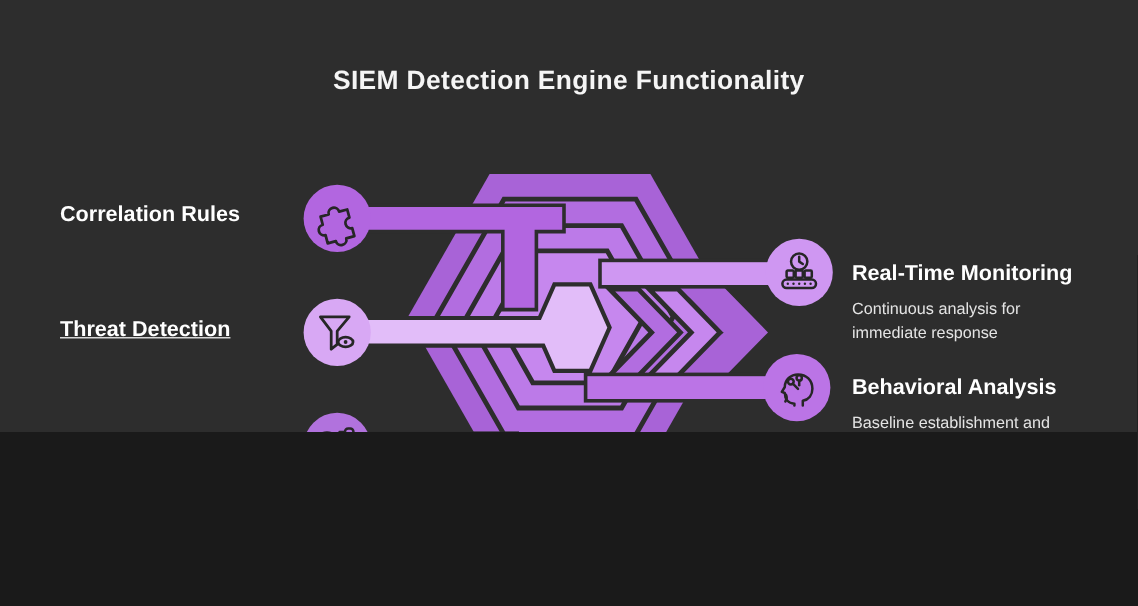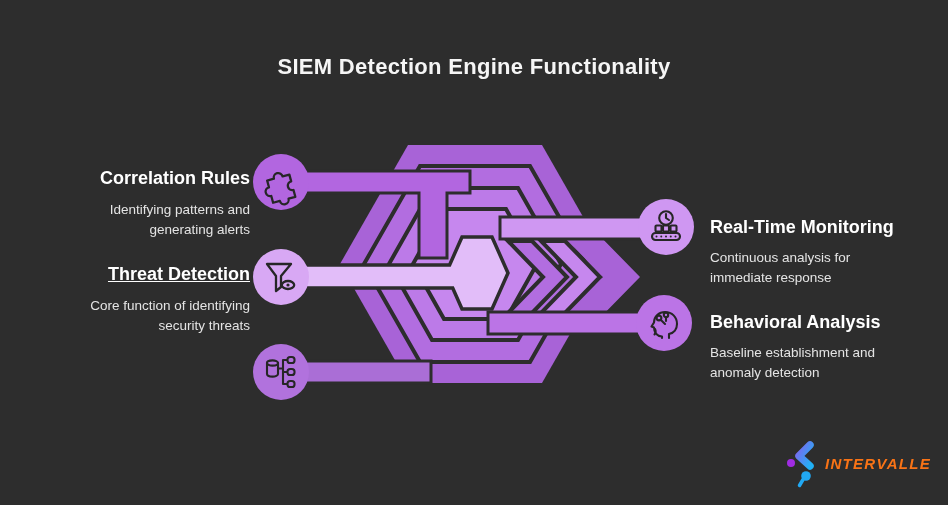--- a/index.html
+++ b/index.html
@@ -1,34 +1,34 @@
 <!DOCTYPE html>
 <html><head>
 <meta charset="utf-8">
 <style>
   html,body { margin:0; padding:0; background:#1a1a1a; }
   .stage {
-    position:relative; width:948px; height:505px;
+    position:relative; width:948px; height:360px;
     background:#2d2d2d; overflow:hidden;
     font-family:"Liberation Sans", sans-serif;
   }
   .main-title {
     position:absolute; top:54px; left:0; width:100%;
     text-align:center; font-size:22px; font-weight:bold;
     color:#f5f5f5; letter-spacing:0.3px;
   }
   .item-title {
     position:absolute; font-size:18px; font-weight:bold; color:#ffffff;
     white-space:pre-line; line-height:24px;
   }
   .item-desc {
     position:absolute; font-size:13.5px; color:#e4e4e4;
     white-space:pre-line; line-height:20px;
   }
-  .col-left  { width:230px; right:698px; text-align:right; }
+  .col-left  { width:230px; right:668px; }
   .col-right { width:240px; left:710px;  text-align:left; }
   .t-l1 { top:166px; } .d-l1 { top:200px; }
   .t-l2 { top:262px;text-decoration:underline; } .d-l2 { top:296px; }
   .t-l3 { top:354px; } .d-l3 { top:418px; }
   .t-r1 { top:215px; } .d-r1 { top:248px; }
   .t-r2 { top:310px; } .d-r2 { top:343px; }
   .diagram-svg { position:absolute; left:0; top:0; }
   .logo {
     position:absolute; left:786px; top:437px;
     display:flex; align-items:center;
@@ -118,26 +118,22 @@
       <path d="M 5,15 V 11 C 10,10 13,6 13,1 C 13,-6 8,-11 1,-11 C -5,-11 -10,-6.5 -10,-0.5 L -12.5,3.5 L -10,4.5 C -10,9.5 -7,13 -2,13.5 V 15"></path>
       <circle cx="-5" cy="-5" r="2.4"></circle>
       <path d="M -3.3,-3.3 L 1,1"></path>
       <circle cx="2" cy="-8" r="2.2"></circle>
       <path d="M 2,-5.6 V -2"></path>
       <path d="M -9,6 q 1.5,3 -0.5,5.5"></path>
     </g>
   </svg>
 
   <div class="item-title col-left t-l1">Correlation Rules</div>
-  <div class="item-desc  col-left d-l1">Identifying patterns and
-generating alerts</div>
 
   <div class="item-title col-left t-l2">Threat Detection</div>
-  <div class="item-desc  col-left d-l2">Core function of identifying
-security threats</div>
 
 
   <div class="item-title col-right t-r1">Real-Time Monitoring</div>
   <div class="item-desc  col-right d-r1">Continuous analysis for
 immediate response</div>
 
   <div class="item-title col-right t-r2">Behavioral Analysis</div>
   <div class="item-desc  col-right d-r2">Baseline establishment and
 anomaly detection</div>
 

